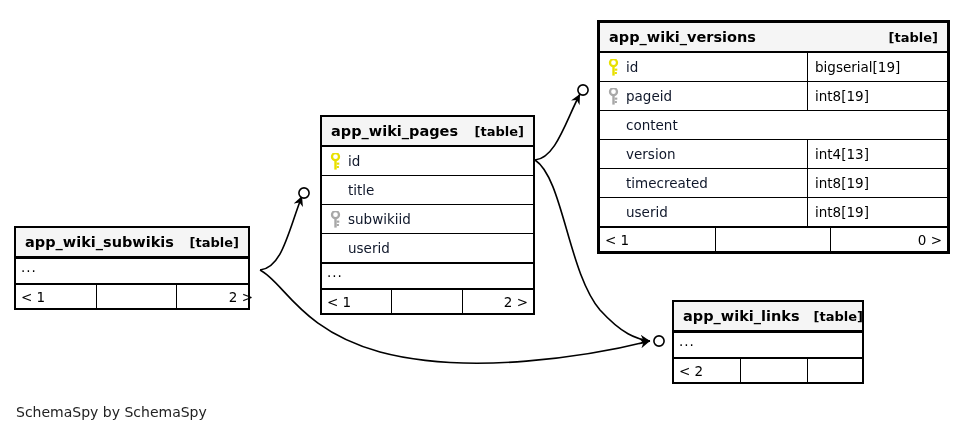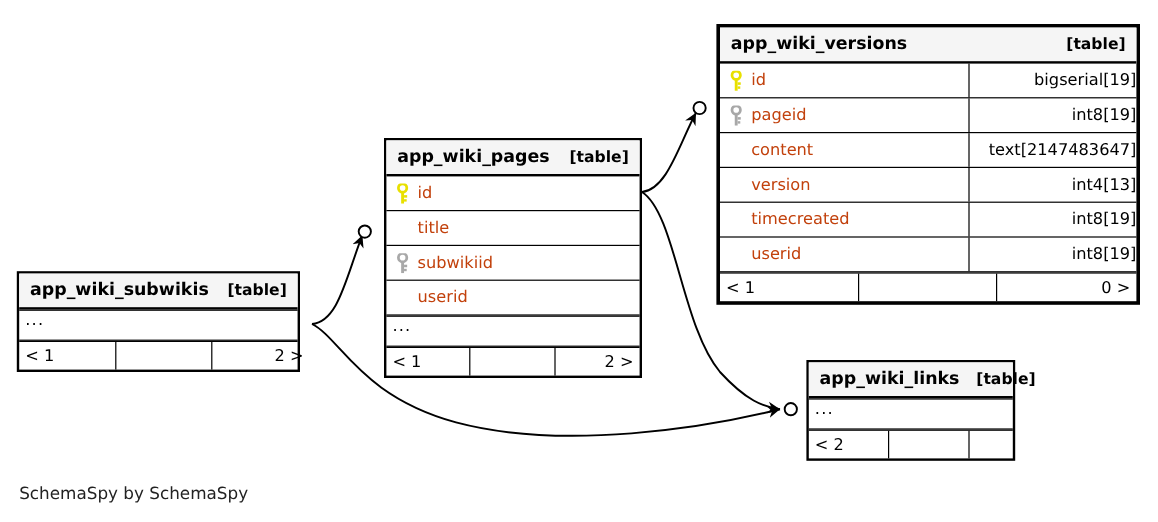--- a/index.html
+++ b/index.html
@@ -79,31 +79,30 @@
   }
   .keyslot {
     width: 26px;
     flex: 0 0 26px;
     display: flex;
     align-items: center;
     justify-content: center;
   }
   .col-label {
     font-size: 13.5px;
-    color: #c2410c;
+    color: #0f172a;
     white-space: nowrap;
   }
   .col-type-cell {
     border-left: 1.5px solid #000000;
     display: flex;
     align-items: center;
     padding-left: 7px;
     box-sizing: border-box;
     flex: 1 1 auto;
-    justify-content: flex-end;
   }
   .col-type {
     font-size: 13.5px;
     color: #000000;
     white-space: nowrap;
   }
 
   
   .ellipsis-row {
     display: flex;
@@ -284,23 +283,20 @@
         </div>
         <div class="col-type-cell">
           <span class="col-type">int8[19]</span>
         </div>
       </div>
       <div class="col-row">
         <div class="col-name-cell" style="width: 207px; flex: 0 0 207px;">
           <span class="keyslot"></span>
           <span class="col-label">content</span>
         </div>
-        <div class="col-type-cell">
-          <span class="col-type">text[2147483647]</span>
-        </div>
       </div>
       <div class="col-row">
         <div class="col-name-cell" style="width: 207px; flex: 0 0 207px;">
           <span class="keyslot"></span>
           <span class="col-label">version</span>
         </div>
         <div class="col-type-cell">
           <span class="col-type">int4[13]</span>
         </div>
       </div>
@@ -321,21 +317,21 @@
         <div class="col-type-cell">
           <span class="col-type">int8[19]</span>
         </div>
       </div>
       <div class="foot-row" style="border-top: 1.5px solid rgb(0, 0, 0);">
         <div class="foot-cell foot-left" style="width: 115.667px; flex: 0 0 115.667px;">&lt; 1</div>
         <div class="foot-cell foot-mid" style="width: 115.667px; flex: 0 0 115.667px;"></div>
         <div class="foot-cell foot-right" style="width: 115.667px; flex: 0 0 115.667px;">0 &gt;</div>
       </div>
     </div>
-    <div class="table-box" style="left: 672px; top: 300px; width: 174px;">
+    <div class="table-box" style="left: 672px; top: 300px; width: 192px;">
       <div class="tbl-header">
         <span class="tbl-name">app_wiki_links</span>
         <span class="tbl-kind">[table]</span>
       </div>
       <div class="ellipsis-row">
         <span class="dots">...</span>
       </div>
       <div class="foot-row" style="border-top: 1.5px solid rgb(0, 0, 0);">
         <div class="foot-cell foot-left" style="width: 67px; flex: 0 0 67px;">&lt; 2</div>
         <div class="foot-cell foot-mid" style="width: 67px; flex: 0 0 67px;"></div>

